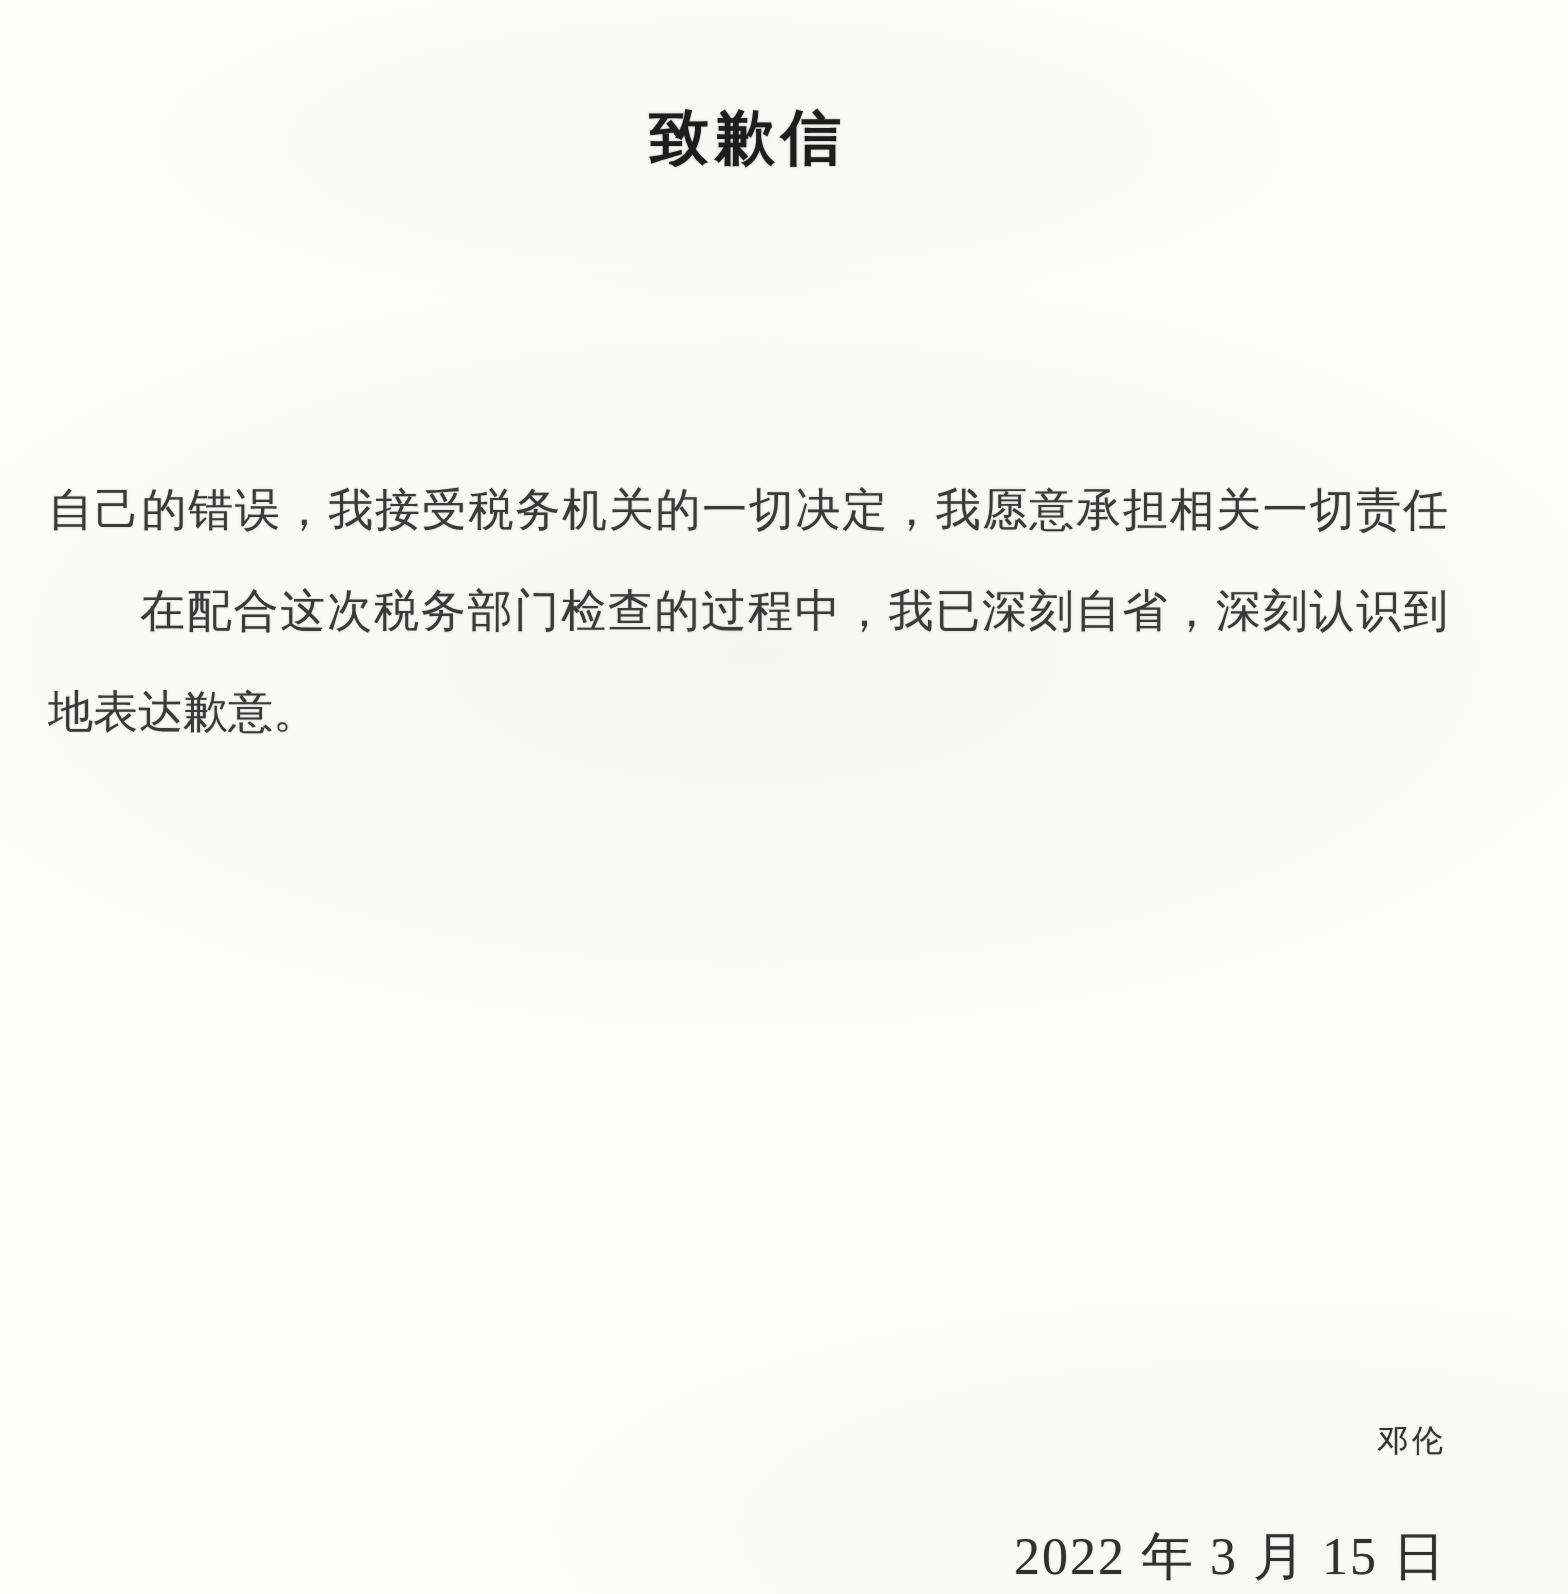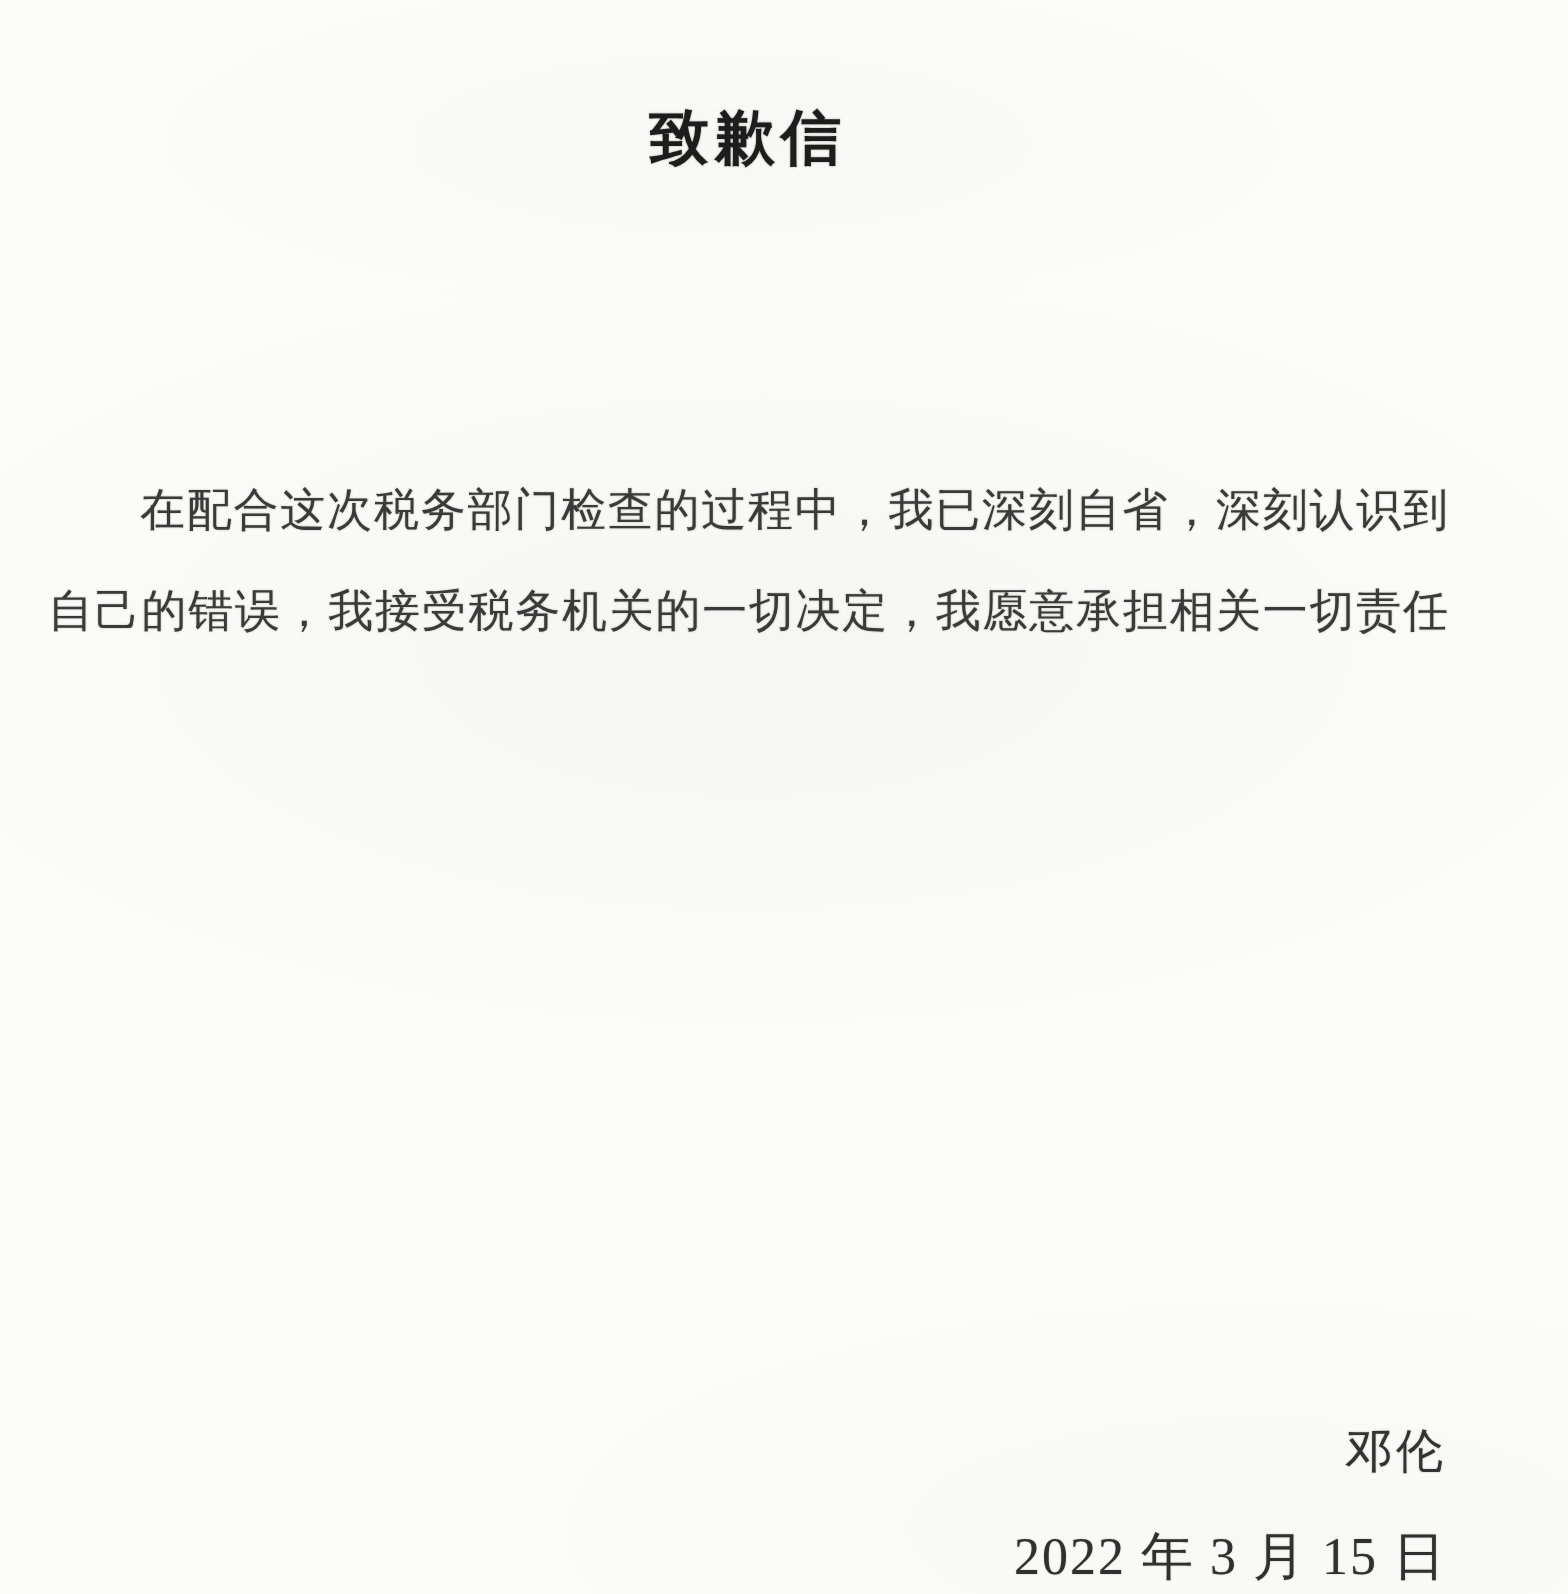--- a/index.html
+++ b/index.html
@@ -53,21 +53,21 @@
     text-align-last: justify;
     height: 101px;
     overflow: hidden;
   }
   .body-line.indent { padding-left: 92px; }
   .body-line.last   { text-align-last: left; }
   .signature {
     position: absolute;
     top: 1420px;
     right: 121px;
-    font-size: 47px;
+    font-size: 31px;
     letter-spacing: 4px;
     color: #333333;
     text-shadow: 0 0 2px rgba(70,70,70,0.40);
   }
   .date {
     position: absolute;
     top: 1522px;
     right: 121px;
     font-size: 52px;
     letter-spacing: 2px;
@@ -76,21 +76,22 @@
   }
 </style>
 </head>
 <body>
 
 <div class="page">
 
   <h1 class="title">致歉信</h1>
 
   <div class="body-block">
+    <div class="body-line">自己的错误，我接受税务机关的一切决定，我愿意承担相关一切责任</div>
     <div class="body-line indent">在配合这次税务部门检查的过程中，我已深刻自省，深刻认识到</div>
-    <div class="body-line">自己的错误，我接受税务机关的一切决定，我愿意承担相关一切责任</div>
+    <div class="body-line last">地表达歉意。</div>
   </div>
 
   <div class="signature">邓伦</div>
 
   <div class="date">2022 年 3 月 15 日</div>
 
 </div>
 
 </body></html>

